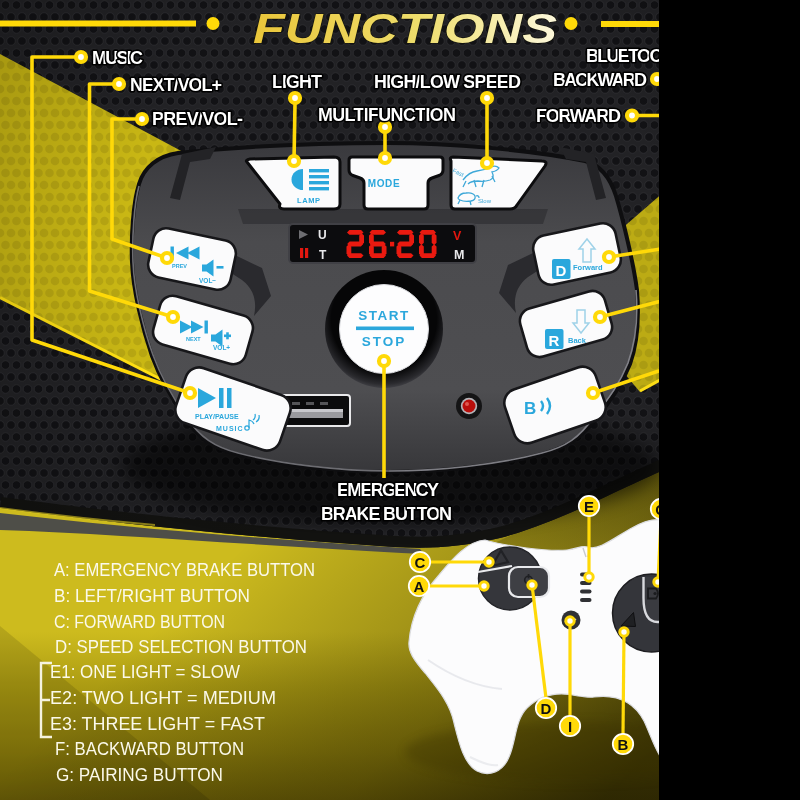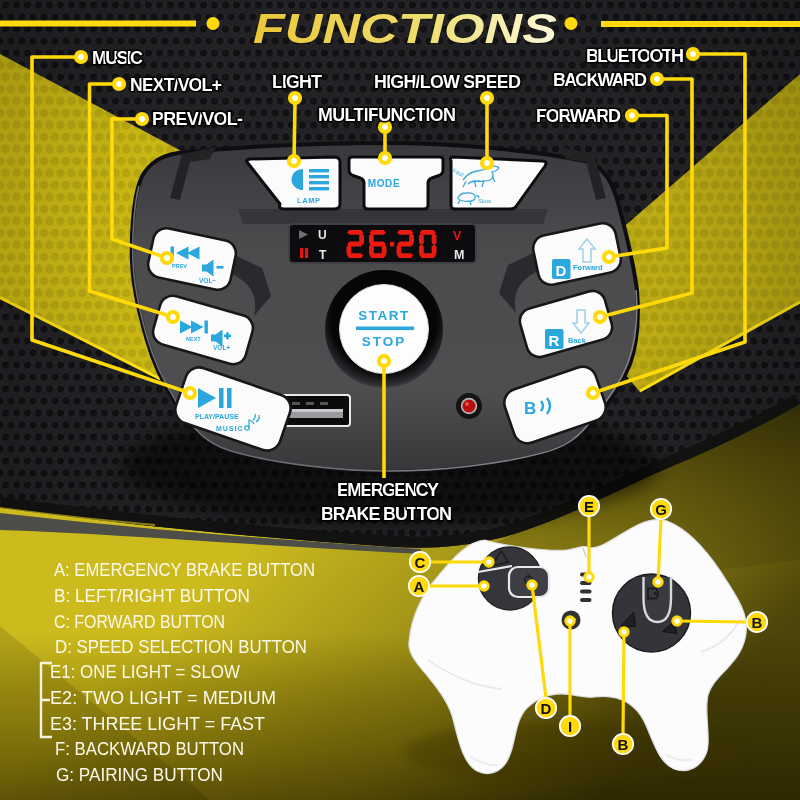--- a/index.html
+++ b/index.html
@@ -1,16 +1,16 @@
 <!DOCTYPE html>
 <html><head>
 <meta charset="utf-8">
 <style>
   html,body{margin:0;padding:0;background:#000;}
-  #stage{width:800px;height:800px;position:relative;overflow:hidden;}
+  #stage{width:659px;height:800px;position:relative;overflow:hidden;}
   svg{display:block;}
   text{font-family:"Liberation Sans", sans-serif;}
 </style>
 </head>
 <body>
 <div id="stage">
 <svg width="800" height="800" viewBox="0 0 800 800" xmlns="http://www.w3.org/2000/svg">
 <defs>
   <pattern id="dotsDark" width="22" height="24" patternUnits="userSpaceOnUse">
     <rect width="22" height="24" fill="#222225"></rect>

